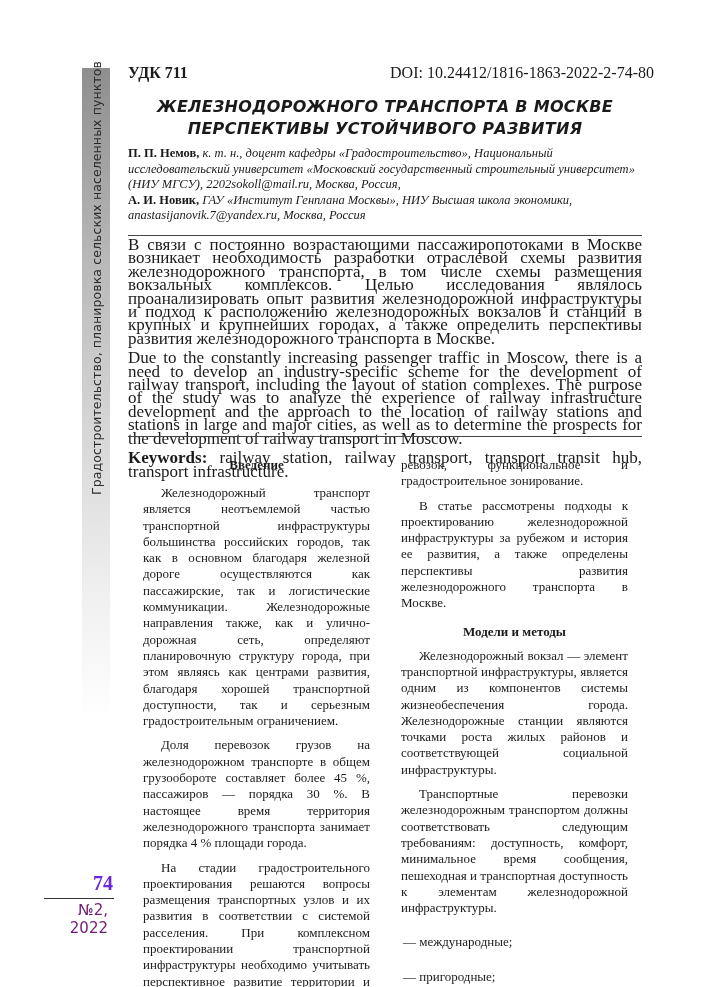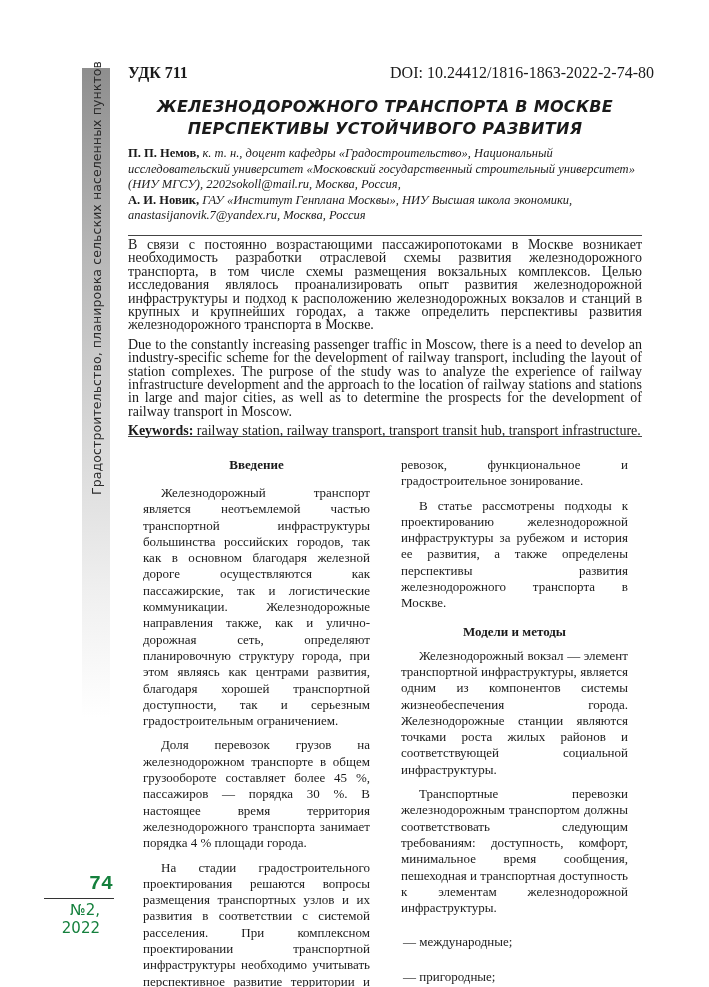--- a/index.html
+++ b/index.html
@@ -16,44 +16,44 @@
   }
   .sidebar-text span {
     position: absolute; left: 50%; top: 50%;
     transform: translate(-50%, -50%) rotate(-90deg);
     white-space: nowrap;
     font-family: "DejaVu Sans", sans-serif; font-size: 12.5px; color: #2a2a2a;
     letter-spacing: 0.1px;
   }
   .page-number {
     position: absolute; left: 80px; top: 872px; width: 33px; text-align: right;
-    font-family: Liberation Mono, monospace; font-weight: bold; font-size: 20px; color: #15803d;
+    font-family: Liberation Serif, serif; font-weight: bold; font-size: 20px; color: #6d28d9;
   }
   .issue-rule { position: absolute; left: 44px; top: 898px; width: 70px; height: 1px; background: #333; }
   .issue {
-    position: absolute; left: 28px; top: 901px; width: 72px; text-align: right;
-    font-family: "DejaVu Sans", sans-serif; font-size: 15px; color: #15803d;
+    position: absolute; left: 36px; top: 901px; width: 72px; text-align: right;
+    font-family: "DejaVu Sans", sans-serif; font-size: 15px; color: #701a75;
   }
   .udk { position: absolute; left: 128px; top: 64px; font-weight: bold; font-size: 16px; }
   .doi { position: absolute; right: 55px; top: 64px; font-weight: normal; font-size: 16px; }
   .title {
     position: absolute; left: 120px; width: 530px; top: 96px; text-align: center;
     font-family: "DejaVu Sans", sans-serif; font-weight: bold; font-style: italic;
     font-size: 16px; line-height: 22px; letter-spacing: 0.3px;
   }
   .authors {
     position: absolute; left: 128px; width: 520px; top: 146px;
     font-size: 12.5px; line-height: 15.5px;
   }
   .authors .n { font-weight: bold; font-style: normal; text-align: center; }
   .authors .a { font-style: italic; }
   .hr { position: absolute; left: 128px; width: 514px; height: 1px; background: #444; }
   .abstract {
     position: absolute; left: 128px; width: 514px; top: 238px;
-    font-size: 14px; line-height: 13.4px; text-align: justify;
+    font-size: 17px; line-height: 13.4px; text-align: justify;
   }
   .abstract p { margin: 0 0 6px 0; }
   .abstract b { font-weight: bold; }
   .col { position: absolute; top: 449px; width: 243px; font-size: 13px; line-height: 16.3px; text-align: justify; }
   .col.left { left: 135px; }
   .col.right { left: 393px; }
   .col p { margin: 8px; text-indent: 18px; }
   .col p.gap { margin-top: 8px; }
   .col h3 { font-size: 13px; font-weight: bold; text-align: center; margin: 8px 0 12px 0; line-height: 16px; }
   .col h3.mid { margin: 12px 0 8px 0; }

